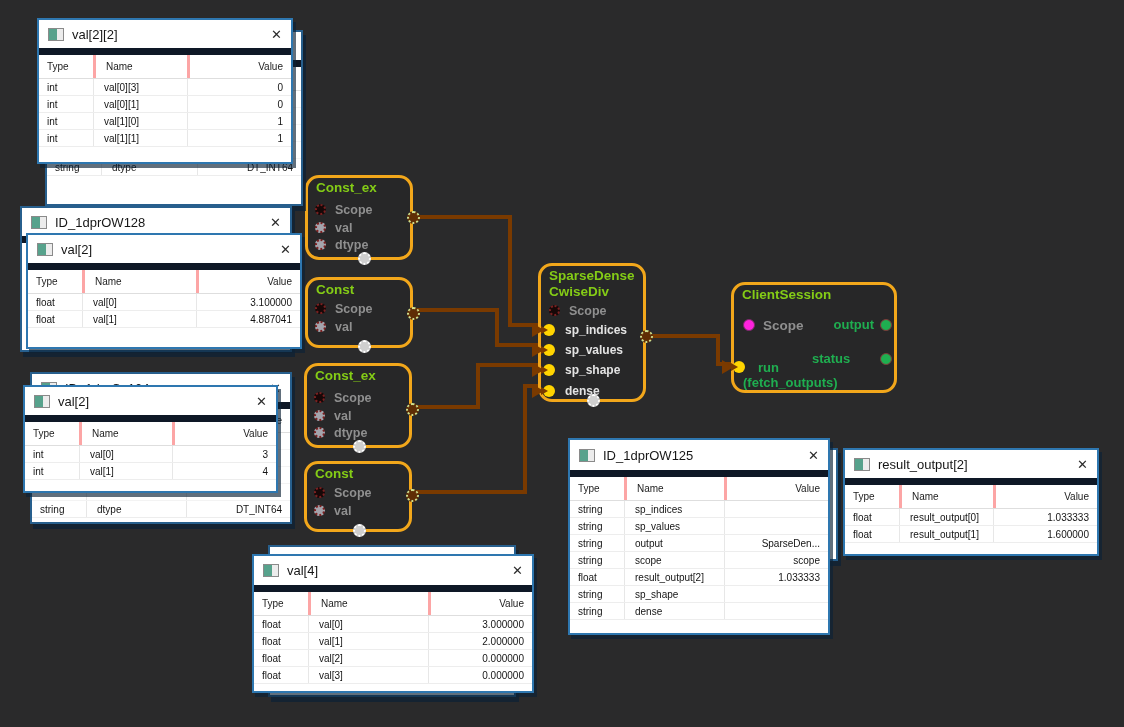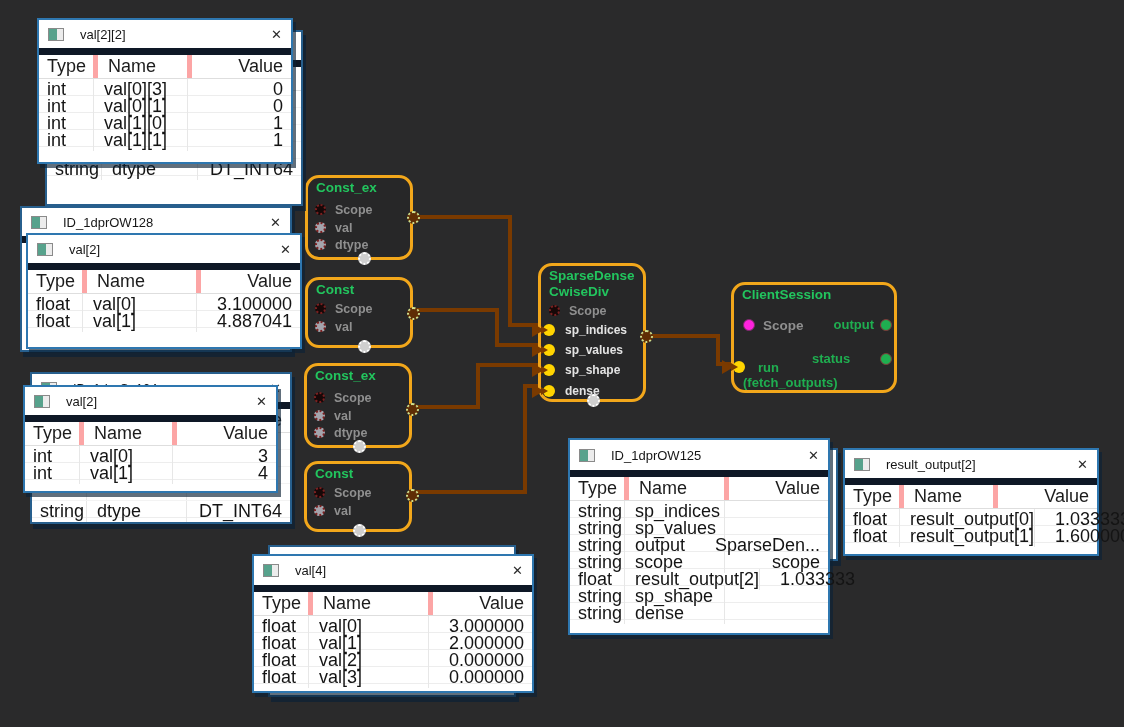--- a/index.html
+++ b/index.html
@@ -5,53 +5,53 @@
   * { margin:0; padding:0; box-sizing:border-box; }
   html,body { width:1124px; height:727px; }
   body { font-family:"Liberation Sans", sans-serif; background:#2a2a2b; overflow:hidden; position:relative; }
   #canvas { position:absolute; inset:0; width:1124px; height:727px; background:#2a2a2b; }
 
   
   .wire { position:absolute; background:#7a3a00; z-index:1; }
 
   
   .node { position:absolute; border:3px solid #f2a71b; border-radius:14px; background:#272728; z-index:2; }
-  .node-title { position:absolute; left:8px; top:2px; color:#22c55e; font-weight:bold; font-size:13.5px; line-height:16px; white-space:pre-line; }
+  .node-title { position:absolute; left:8px; top:2px; color:#84cc16; font-weight:bold; font-size:13.5px; line-height:16px; white-space:pre-line; }
   .plabel { position:absolute; font-weight:bold; font-size:12px; color:#e3e3e3; line-height:13px; white-space:nowrap; }
   .plabel.gray { color:#8f8f8f; font-size:12.5px; }
   .plabel.green { color:#1fae50; font-size:13px; }
   .pcircle { position:absolute; border-radius:50%; }
   .p-scope { width:11px; height:11px; background:#170808; border:2px dotted #7c2020; }
   .p-gray  { width:11px; height:11px; background:#a4a4ac; border:2px dotted #7c2020; }
   .p-out   { width:13px; height:13px; background:#5f2d05; border:2px dotted #cfe08f; }
   .p-bottom{ width:13px; height:13px; background:#cfcfcf; border:2px dotted #ffffff; }
   .p-green { width:12px; height:12px; background:#1fae50; border:1px solid #7c3a3a; }
   .p-magenta{ width:12px; height:12px; background:#ff22dd; border:1px solid #7c2a6a; }
   .arrow-port { position:absolute; width:23px; height:14px; }
   .ap-tri { position:absolute; left:0; top:0; width:0; height:0; border-top:7px solid transparent; border-bottom:7px solid transparent; border-left:12px solid #7a3a00; }
   .ap-circle { position:absolute; right:0; top:1px; width:12px; height:12px; border-radius:50%; background:#ffd400; }
   .ap-tip { position:absolute; left:9px; top:3px; width:0; height:0; border-top:4px solid transparent; border-bottom:4px solid transparent; border-left:7px solid #7a3a00; z-index:1; }
 
   
   .window { position:absolute; background:#ffffff; border:2px solid #2e77b0; box-shadow:3px 4px 0 rgba(13,34,54,0.65); }
   .window.back { border-color:#275f8d; box-shadow:3px 5px 0 rgba(13,34,54,0.75); }
-  .titlebar { height:28px; background:#ffffff; display:flex; align-items:center; padding:0 9px; gap:16px; }
+  .titlebar { height:28px; background:#ffffff; display:flex; align-items:center; padding:0 9px; gap:8px; }
   .wicon { width:16px; height:13px; border:1px solid #8a8a8a; background:linear-gradient(90deg,#57a28c 0 58%,#ececec 58% 100%); flex:0 0 auto; }
   .wtitle { font-size:13px; color:#161616; white-space:nowrap; overflow:hidden; }
   .wclose { margin-left:auto; font-size:13px; color:#2b2b2b; line-height:13px; cursor:default; }
   .wstrip { height:7px; background:#0e1826; }
-  .wtable { position:relative; background:#fff; font-size:18px; color:#141414;border-radius:18px; }
+  .wtable { position:relative; background:#fff; font-size:10px; color:#141414;border-radius:18px; }
   .thead, .trow { display:grid; grid-template-columns:54px 1fr 104px; align-items:center; }
   .thead { height:24px; border-bottom:1px solid #dedede; color:#1c1c1c; }
   .trow { height:17px; border-bottom:1px solid #ededed; }
   .trow.blank { border-bottom:1px solid #f3f3f3; }
   .c-type { padding-left:8px; }
   .c-name { padding-left:10px; border-left:1px solid #e7e7e7; height:100%; display:flex; align-items:center; }
   .c-value { padding-right:8px; text-align:right; border-left:1px solid #e7e7e7; height:100%; display:flex; align-items:center; justify-content:flex-end; }
-  .thead .c-name, .thead .c-value { border-left:5px solid #fca5a5; }
+  .thead .c-name, .thead .c-value { border-left:3px solid #fca5a5; }
 </style>
 </head>
 <body>
 
 <div id="canvas">
 
   <div class="wire" style="left:417px;top:215px;width:95px;height:4px;"></div>
   <div class="wire" style="left:508px;top:215px;width:4px;height:112px;"></div>
   <div class="wire" style="left:508px;top:323px;width:32px;height:4px;"></div>
 

